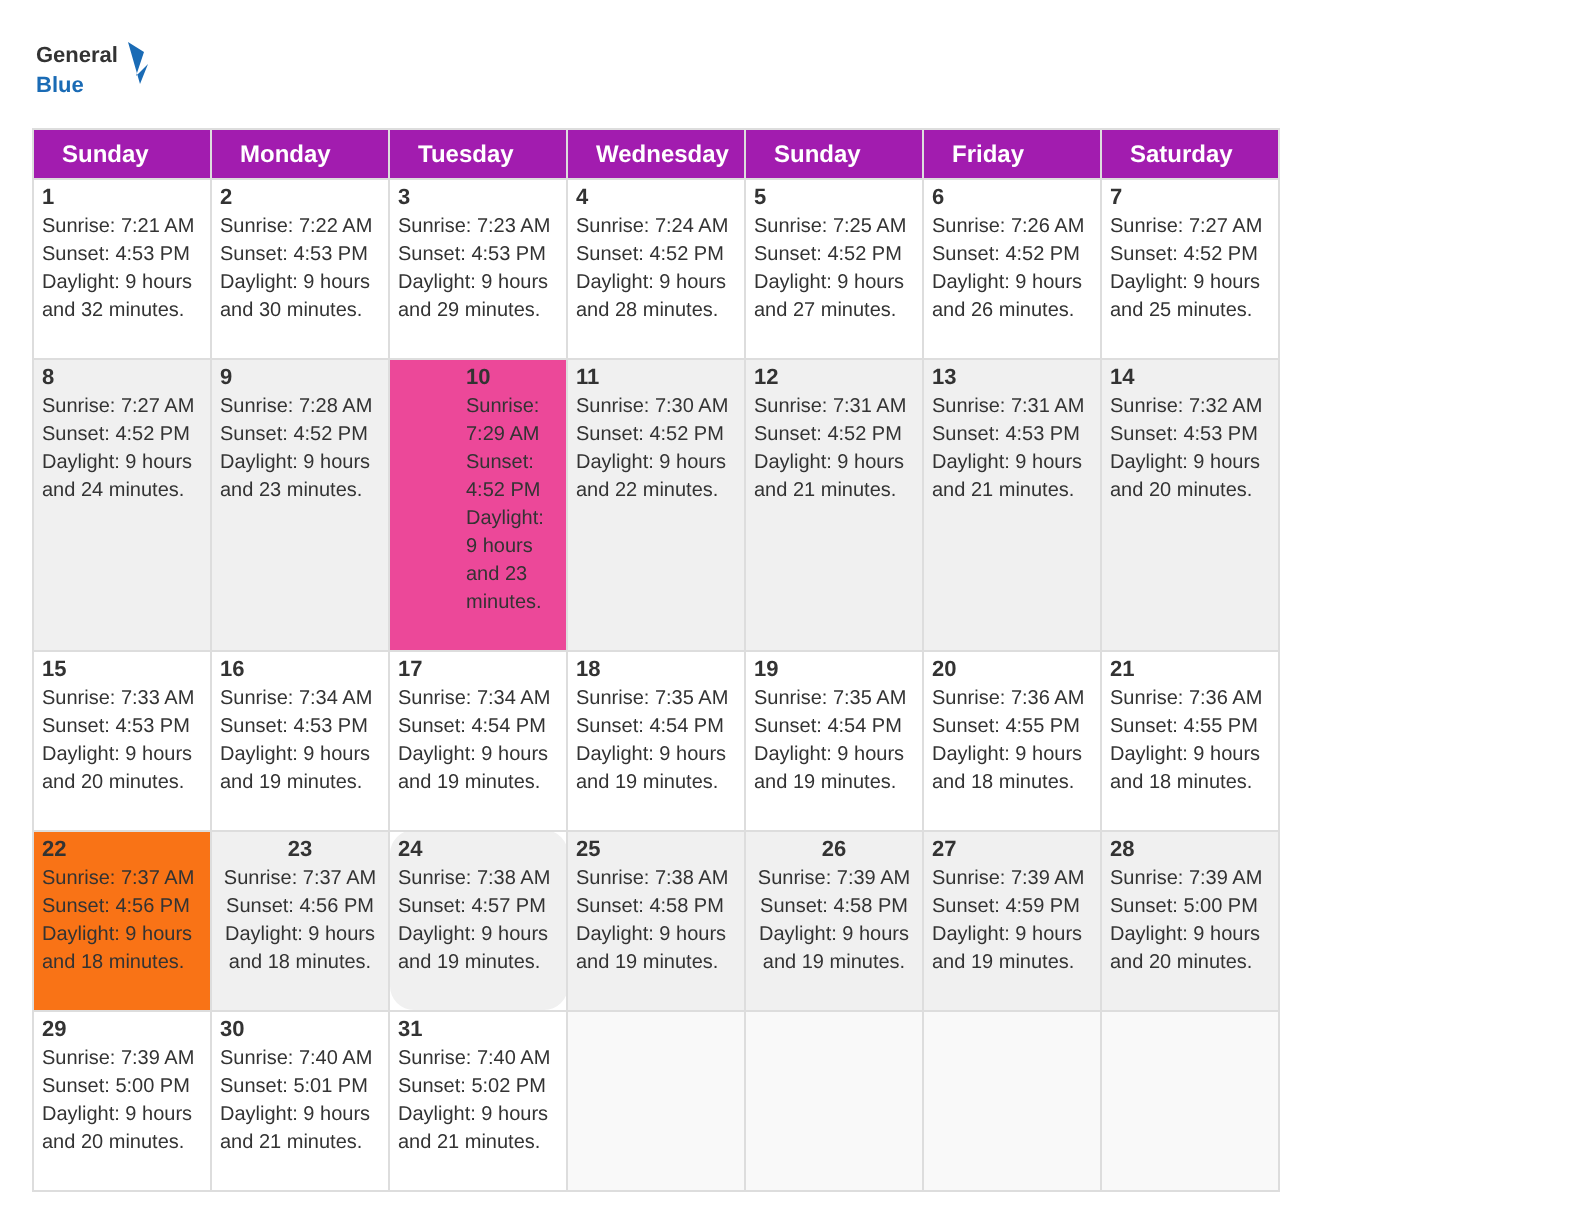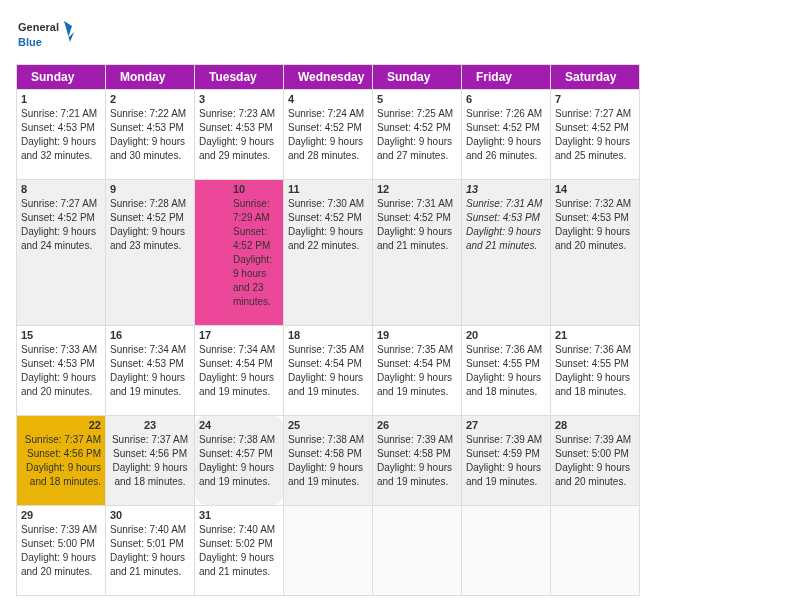--- a/index.html
+++ b/index.html
@@ -158,21 +158,21 @@
             <div class="day-info">Sunrise: 7:29 AM<br>Sunset: 4:52 PM<br>Daylight: 9 hours<br>and 23 minutes.</div>
           </td>
           <td style="background-color: rgb(240, 240, 240);">
             <span class="day-num">11</span>
             <div class="day-info">Sunrise: 7:30 AM<br>Sunset: 4:52 PM<br>Daylight: 9 hours<br>and 22 minutes.</div>
           </td>
           <td style="background-color: rgb(240, 240, 240);">
             <span class="day-num">12</span>
             <div class="day-info">Sunrise: 7:31 AM<br>Sunset: 4:52 PM<br>Daylight: 9 hours<br>and 21 minutes.</div>
           </td>
-          <td style="background-color: rgb(240, 240, 240); font-style: italic;">
+          <td style="background-color: rgb(240, 240, 240);">
             <span class="day-num">13</span>
             <div class="day-info">Sunrise: 7:31 AM<br>Sunset: 4:53 PM<br>Daylight: 9 hours<br>and 21 minutes.</div>
           </td>
           <td style="background-color: rgb(240, 240, 240);">
             <span class="day-num">14</span>
             <div class="day-info">Sunrise: 7:32 AM<br>Sunset: 4:53 PM<br>Daylight: 9 hours<br>and 20 minutes.</div>
           </td>
         </tr>
         <tr>
           <td>
@@ -198,37 +198,37 @@
           <td>
             <span class="day-num">20</span>
             <div class="day-info">Sunrise: 7:36 AM<br>Sunset: 4:55 PM<br>Daylight: 9 hours<br>and 18 minutes.</div>
           </td>
           <td>
             <span class="day-num">21</span>
             <div class="day-info">Sunrise: 7:36 AM<br>Sunset: 4:55 PM<br>Daylight: 9 hours<br>and 18 minutes.</div>
           </td>
         </tr>
         <tr>
-          <td style="background-color: #eab308; text-align: right;">
+          <td style="background-color: #f97316;">
             <span class="day-num">22</span>
             <div class="day-info">Sunrise: 7:37 AM<br>Sunset: 4:56 PM<br>Daylight: 9 hours<br>and 18 minutes.</div>
           </td>
           <td style="background-color: rgb(240, 240, 240); text-align: center;">
             <span class="day-num">23</span>
             <div class="day-info">Sunrise: 7:37 AM<br>Sunset: 4:56 PM<br>Daylight: 9 hours<br>and 18 minutes.</div>
           </td>
           <td style="background-color: rgb(240, 240, 240); border-radius: 12px;">
             <span class="day-num">24</span>
             <div class="day-info">Sunrise: 7:38 AM<br>Sunset: 4:57 PM<br>Daylight: 9 hours<br>and 19 minutes.</div>
           </td>
           <td style="background-color: rgb(240, 240, 240);">
             <span class="day-num">25</span>
             <div class="day-info">Sunrise: 7:38 AM<br>Sunset: 4:58 PM<br>Daylight: 9 hours<br>and 19 minutes.</div>
           </td>
-          <td style="background-color: rgb(240, 240, 240);">
+          <td style="background-color: rgb(240, 240, 240); text-align: center;">
             <span class="day-num">26</span>
             <div class="day-info">Sunrise: 7:39 AM<br>Sunset: 4:58 PM<br>Daylight: 9 hours<br>and 19 minutes.</div>
           </td>
           <td style="background-color: rgb(240, 240, 240);">
             <span class="day-num">27</span>
             <div class="day-info">Sunrise: 7:39 AM<br>Sunset: 4:59 PM<br>Daylight: 9 hours<br>and 19 minutes.</div>
           </td>
           <td style="background-color: rgb(240, 240, 240);">
             <span class="day-num">28</span>
             <div class="day-info">Sunrise: 7:39 AM<br>Sunset: 5:00 PM<br>Daylight: 9 hours<br>and 20 minutes.</div>

